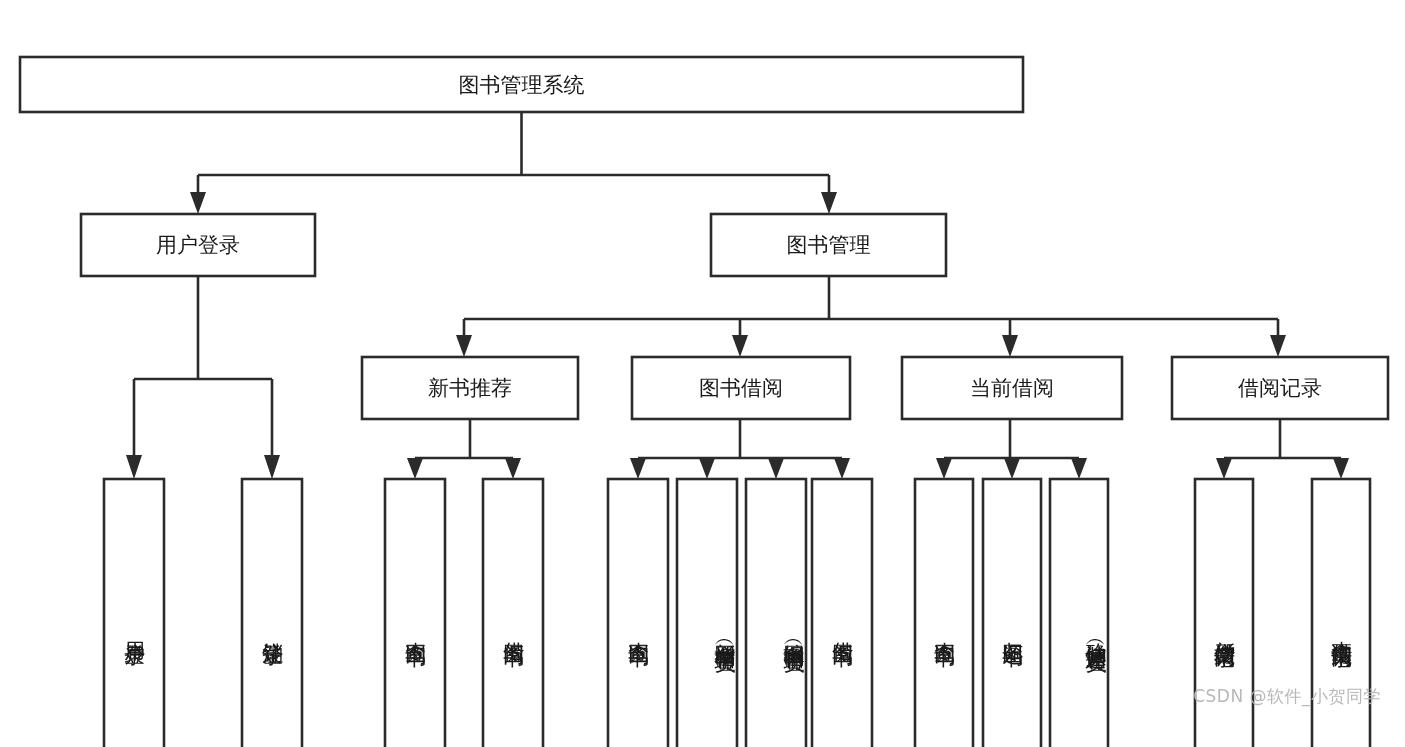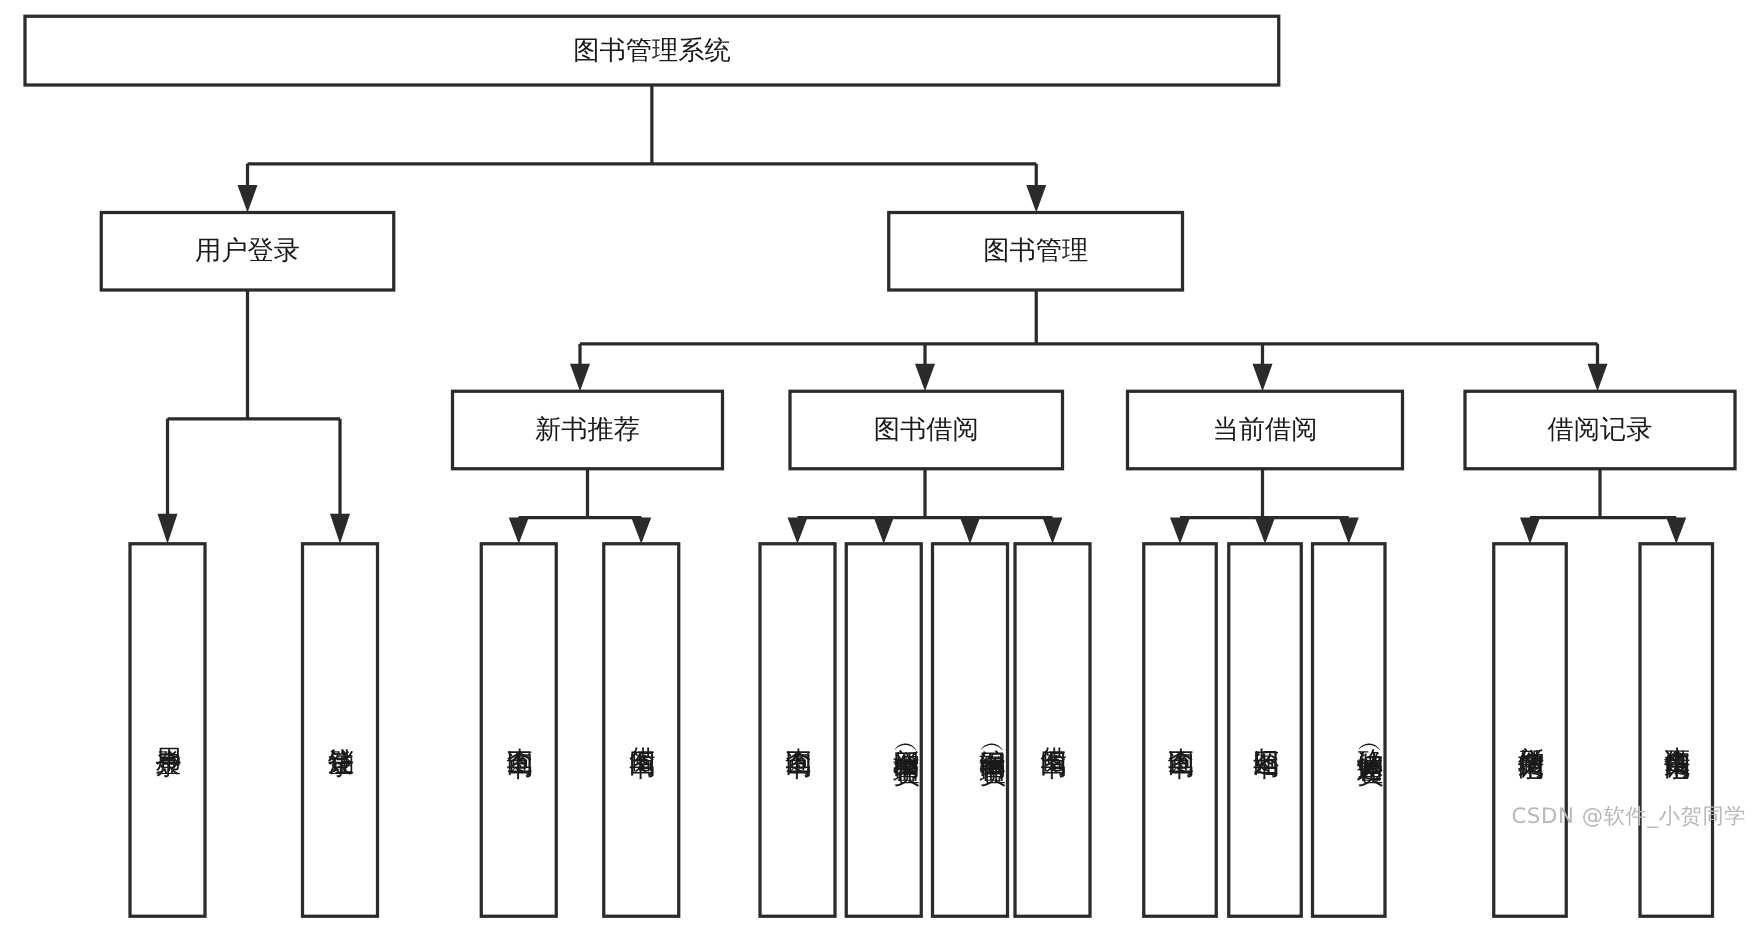--- a/index.html
+++ b/index.html
@@ -12,20 +12,21 @@
     width: 1405px;
     height: 747px;
     font-family: "DejaVu Sans", "Liberation Sans", sans-serif;
     overflow: hidden;
     position: relative;
   }
   #diagram-root {
     position: relative;
     width: 1405px;
     height: 668px;
+    margin-top: 44px;
   }
   svg.diagram {
     position: absolute;
     left: 0;
     top: 0;
     width: 1405px;
     height: 747px;
     display: block;
   }
   .node-rect {
@@ -62,21 +63,21 @@
     letter-spacing: 1.5px;
     text-align: center;
     display: flex;
     align-items: center;
     justify-content: center;
     white-space: nowrap;
     pointer-events: none;
   }
   .watermark {
     position: absolute;
-    right: 8px;
+    right: 24px;
     bottom: 4px;
     font-family: "DejaVu Sans", "Liberation Sans", sans-serif;
     font-size: 17px;
     color: #b8b8b8;
     white-space: nowrap;
     letter-spacing: 0.5px;
   }
 </style>
 </head>
 <body>

